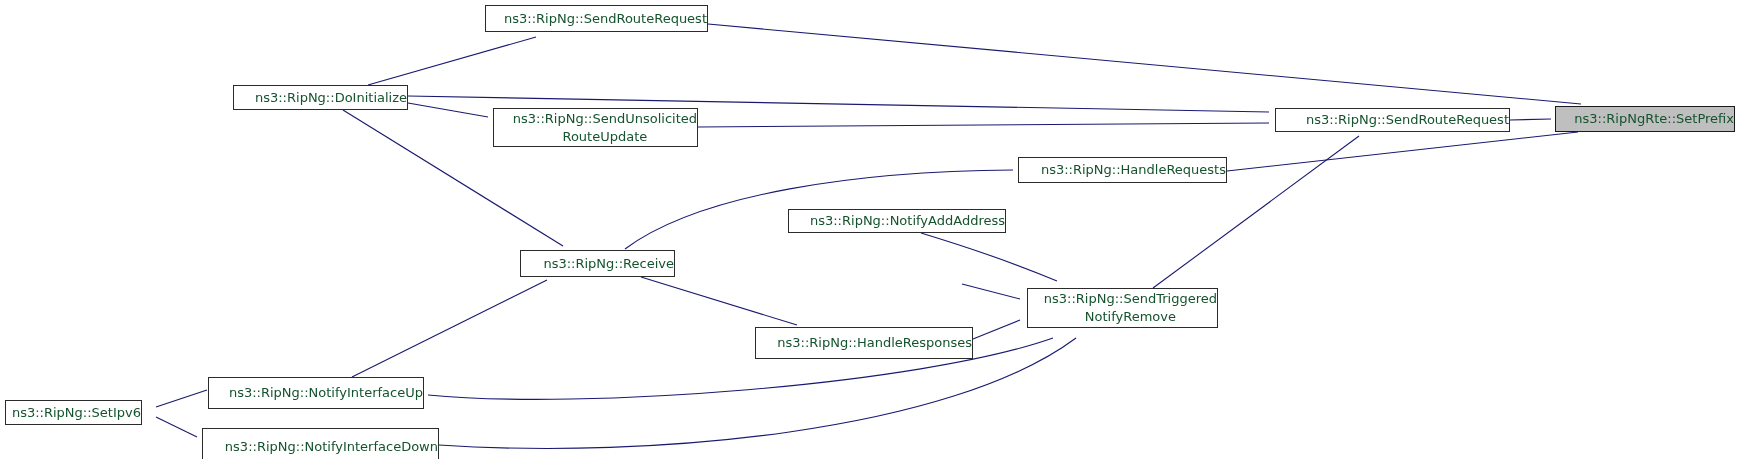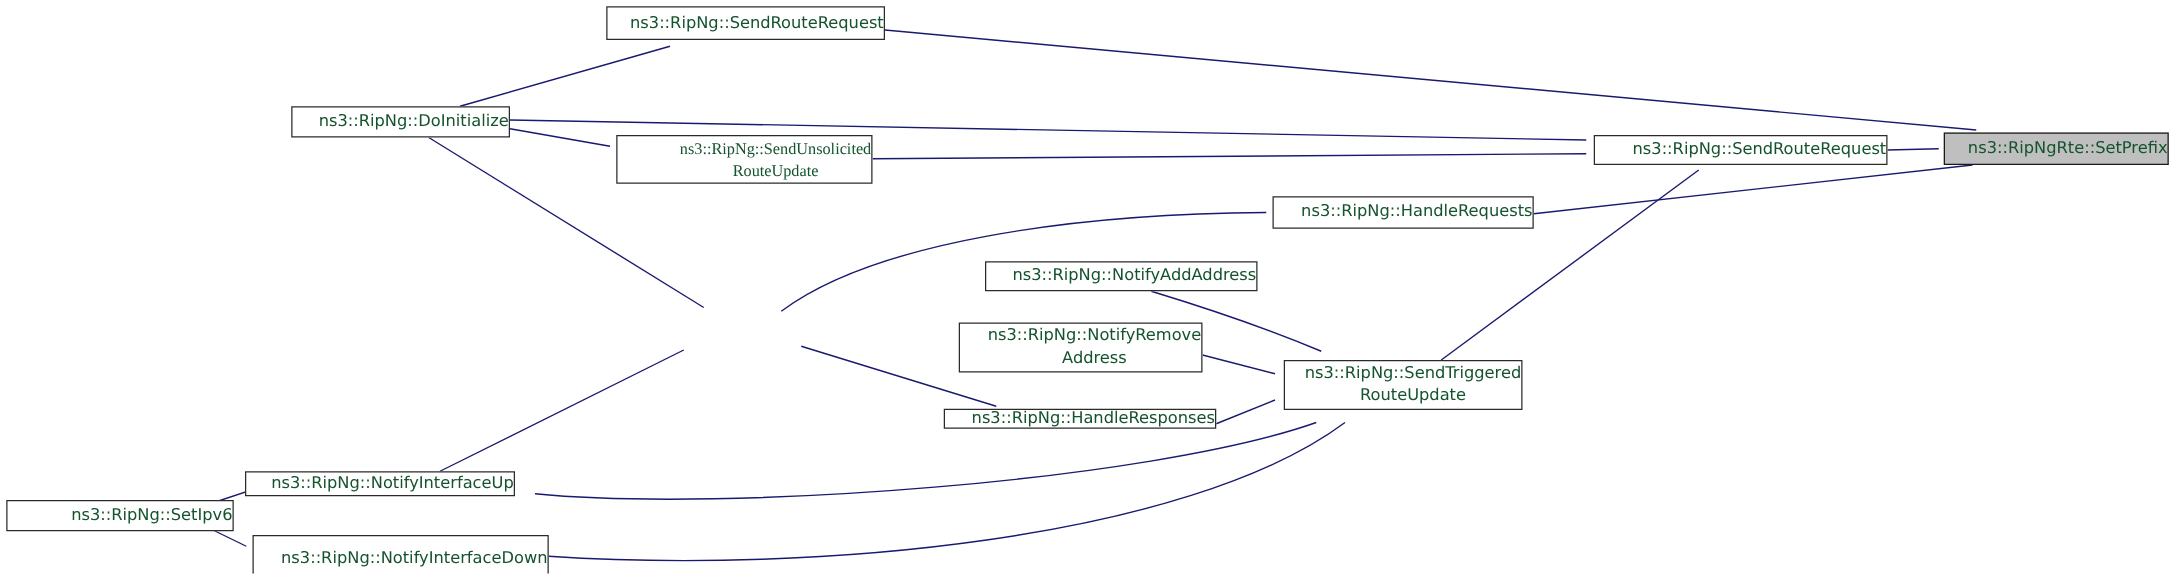--- a/index.html
+++ b/index.html
@@ -76,27 +76,26 @@
         <path d="M428,395 C580,410 920,385 1053,338" stroke="#191970" marker-end="url(#arrow)"></path>
         <path d="M439,445 C650,459 950,432 1076,338" stroke="#191970" marker-end="url(#arrow)"></path>
         <path d="M156,407 L207,390" stroke="#191970" marker-end="url(#arrow)"></path>
         <path d="M156,417 L197,437" stroke="#191970" marker-end="url(#arrow)"></path>
         <path d="M1153,288 L1359,136" stroke="#191970" marker-end="url(#arrow)"></path>
         <path d="M1510,120 L1551,119" stroke="#191970" marker-end="url(#arrow)"></path>
       </g>
   </svg>
 <div class="node" style="left: 485px; top: 5px; width: 223px; height: 27px; background: rgb(255, 255, 255); border-color: rgb(43, 43, 43);"><span>ns3::RipNg::SendRouteRequest</span></div>
     <div class="node" style="left: 233px; top: 85px; width: 175px; height: 25px; background: rgb(255, 255, 255); border-color: rgb(43, 43, 43);"><span>ns3::RipNg::DoInitialize</span></div>
-    <div class="node" style="left: 493px; top: 108px; width: 205px; height: 39px; background: rgb(255, 255, 255); border-color: rgb(43, 43, 43); font-family: Liberation Serif, serif;"><span>ns3::RipNg::SendUnsolicited
+    <div class="node" style="left: 493px; top: 108px; width: 205px; height: 39px; background: rgb(255, 255, 255); border-color: rgb(43, 43, 43);"><span>ns3::RipNg::SendUnsolicited
 RouteUpdate</span></div>
+    <div class="node" style="left: 520px; top: 250px; width: 155px; height: 27px; background: rgb(255, 255, 255); border-color: rgb(43, 43, 43);"><span>ns3::RipNg::Receive</span></div>
     <div class="node" style="left: 1018px; top: 157px; width: 209px; height: 26px; background: rgb(255, 255, 255); border-color: rgb(43, 43, 43);"><span>ns3::RipNg::HandleRequests</span></div>
     <div class="node" style="left: 788px; top: 209px; width: 218px; height: 24px; background: rgb(255, 255, 255); border-color: rgb(43, 43, 43);"><span>ns3::RipNg::NotifyAddAddress</span></div>
-    <div class="node" style="left: 767px; top: 258px; width: 195px; height: 40px; background: rgb(255, 255, 255); border-color: rgb(43, 43, 43);"><span>ns3::RipNg::NotifyRemove
-Address</span></div>
-    <div class="node" style="left: 755px; top: 327px; width: 218px; height: 16px; background: rgb(255, 255, 255); border-color: rgb(43, 43, 43);"><span>ns3::RipNg::HandleResponses</span></div>
+    <div class="node" style="left: 755px; top: 327px; width: 218px; height: 32px; background: rgb(255, 255, 255); border-color: rgb(43, 43, 43);"><span>ns3::RipNg::HandleResponses</span></div>
     <div class="node" style="left: 1027px; top: 288px; width: 191px; height: 40px; background: rgb(255, 255, 255); border-color: rgb(43, 43, 43);"><span>ns3::RipNg::SendTriggered
-RouteUpdate</span></div>
-    <div class="node" style="left: 196px; top: 377px; width: 216px; height: 20px; background: rgb(255, 255, 255); border-color: rgb(43, 43, 43);"><span>ns3::RipNg::NotifyInterfaceUp</span></div>
-    <div class="node" style="left: 5px; top: 400px; width: 182px; height: 25px; background: rgb(255, 255, 255); border-color: rgb(43, 43, 43);"><span>ns3::RipNg::SetIpv6</span></div>
+NotifyRemove</span></div>
+    <div class="node" style="left: 208px; top: 377px; width: 216px; height: 32px; background: rgb(255, 255, 255); border-color: rgb(43, 43, 43);"><span>ns3::RipNg::NotifyInterfaceUp</span></div>
+    <div class="node" style="left: 5px; top: 400px; width: 137px; height: 25px; background: rgb(255, 255, 255); border-color: rgb(43, 43, 43);"><span>ns3::RipNg::SetIpv6</span></div>
     <div class="node" style="left: 202px; top: 428px; width: 237px; height: 37px; background: rgb(255, 255, 255); border-color: rgb(43, 43, 43);"><span>ns3::RipNg::NotifyInterfaceDown</span></div>
     <div class="node" style="left: 1275px; top: 108px; width: 235px; height: 24px; background: rgb(255, 255, 255); border-color: rgb(43, 43, 43);"><span>ns3::RipNg::SendRouteRequest</span></div>
     <div class="node highlighted" style="left: 1555px; top: 106px; width: 180px; height: 26px; background: rgb(191, 191, 191);"><span>ns3::RipNgRte::SetPrefix</span></div>
   </div>
 
 </body></html>

